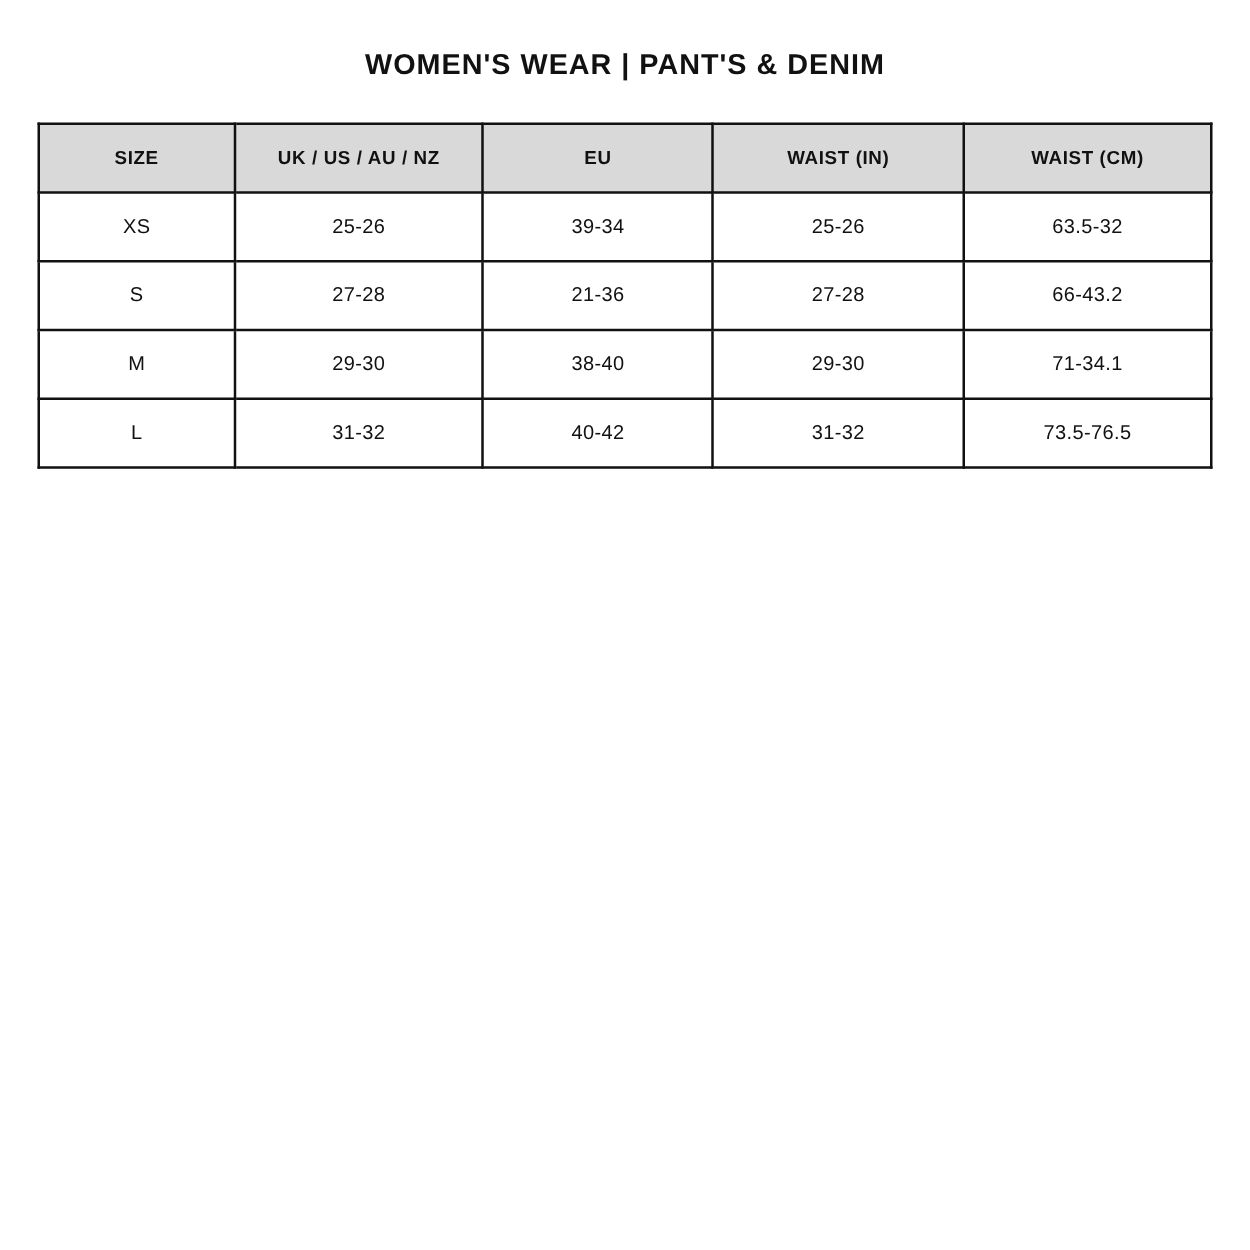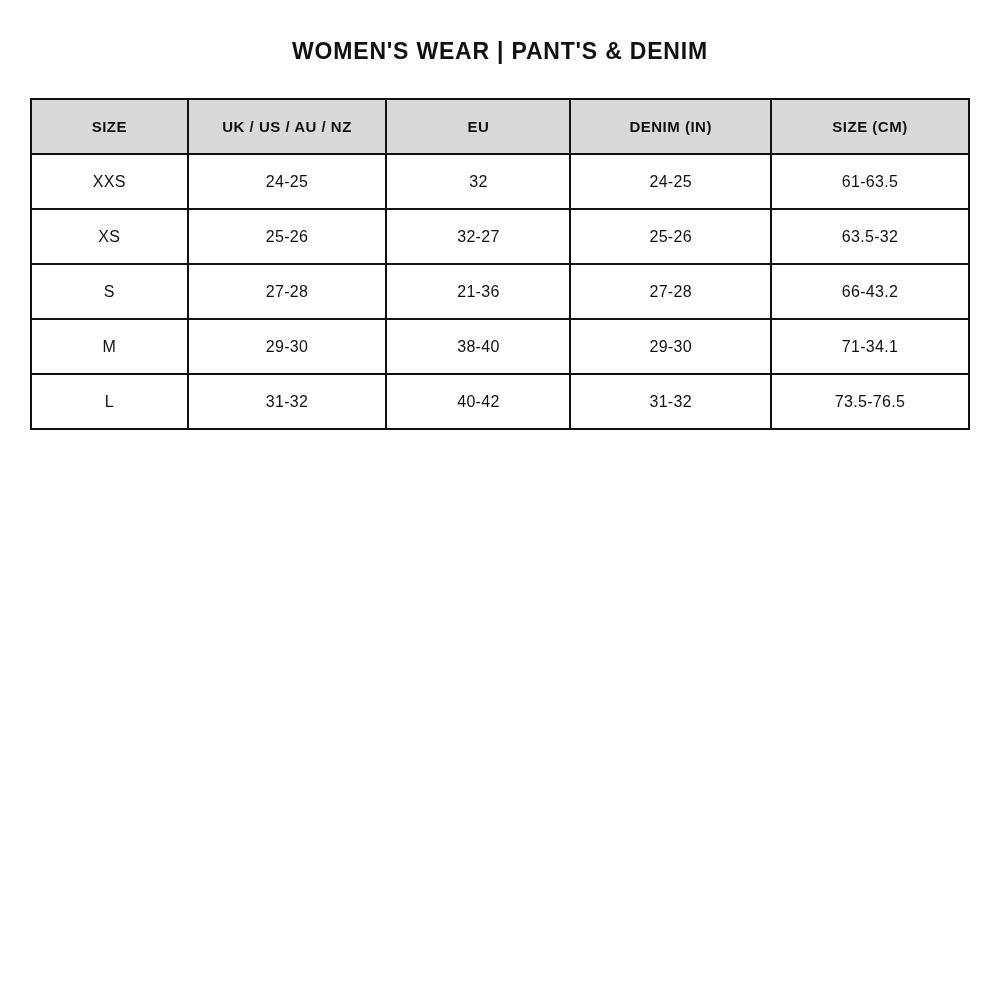--- a/index.html
+++ b/index.html
@@ -71,36 +71,29 @@
       <col class="c-ukus">
       <col class="c-eu">
       <col class="c-win">
       <col class="c-wcm">
     </colgroup>
     <thead>
       <tr>
           <th>SIZE</th>
           <th>UK / US / AU / NZ</th>
           <th>EU</th>
-          <th>DENIM (IN)</th>
-          <th>SIZE (CM)</th>
+          <th>WAIST (IN)</th>
+          <th>WAIST (CM)</th>
         </tr>
     </thead>
     <tbody>
         <tr>
-          <td>XXS</td>
-          <td>24-25</td>
-          <td>32</td>
-          <td>24-25</td>
-          <td>61-63.5</td>
-        </tr>
-        <tr>
           <td>XS</td>
           <td>25-26</td>
-          <td>32-27</td>
+          <td>39-34</td>
           <td>25-26</td>
           <td>63.5-32</td>
         </tr>
         <tr>
           <td>S</td>
           <td>27-28</td>
           <td>21-36</td>
           <td>27-28</td>
           <td>66-43.2</td>
         </tr>

